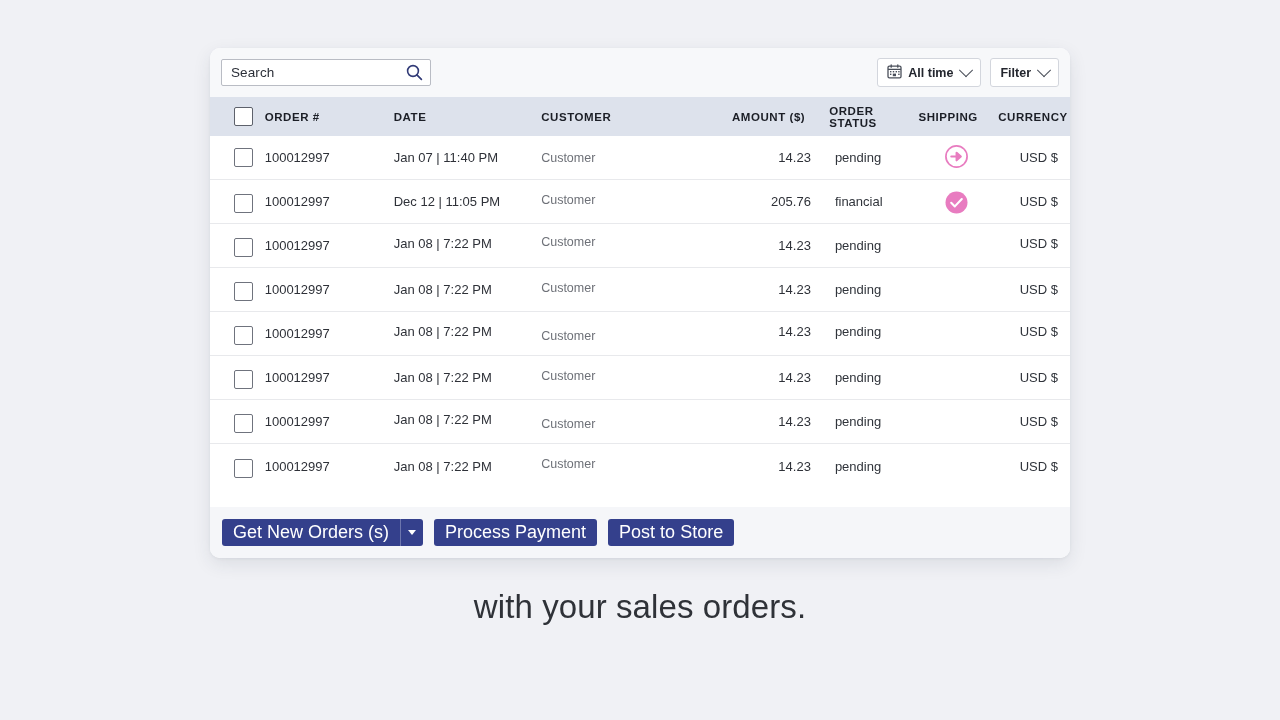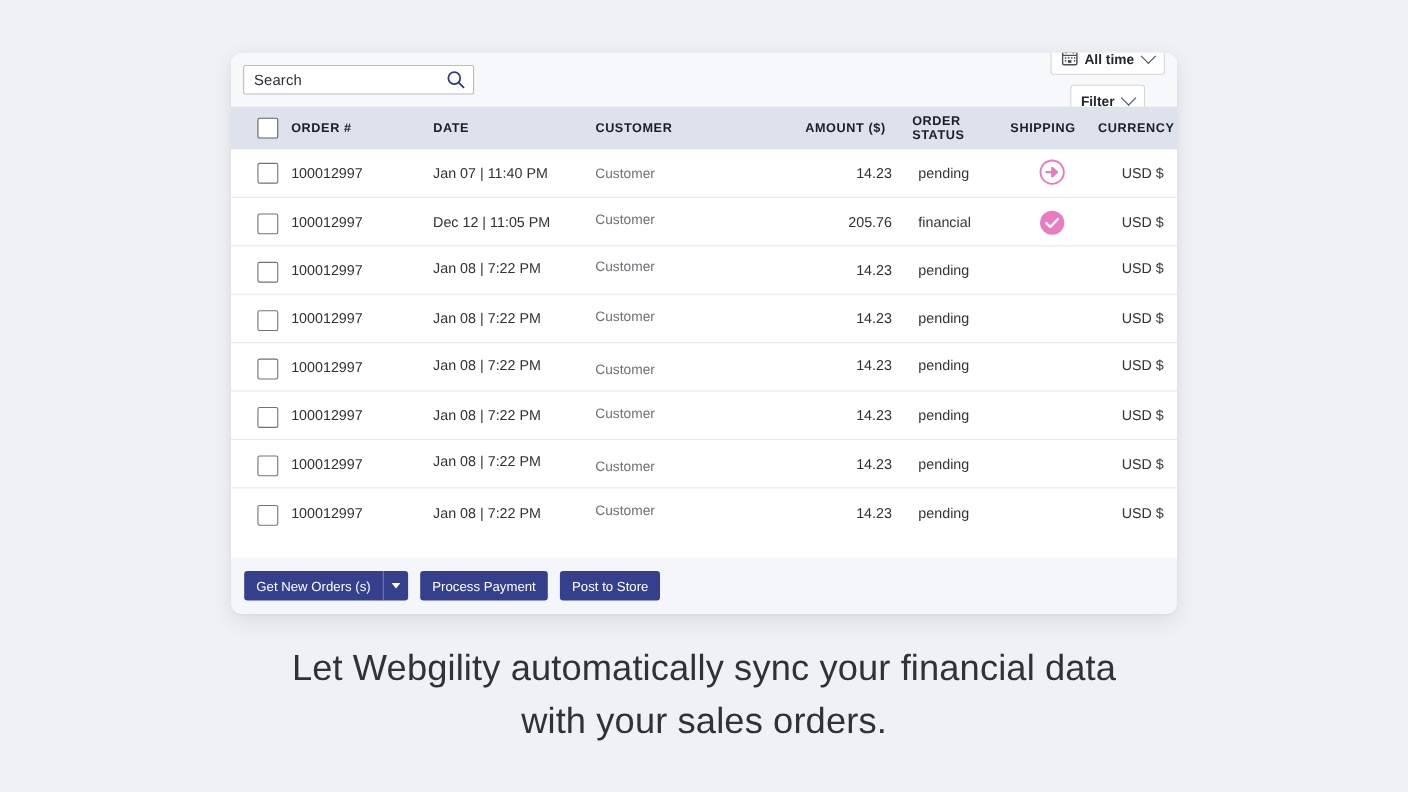--- a/index.html
+++ b/index.html
@@ -55,23 +55,22 @@
     flex: 1;
     font-size: 13.5px;
     color: #2b2f38;
     letter-spacing: 0.1px;
   }
   .search-icon svg { display: block; }
 
   .toolbar-right {
     margin-left: auto;
     display: flex;
-    align-items: center;
+    align-items: flex-end;
     gap: 9px;
-    flex-direction: column;
   }
   .tbtn {
     height: 29px;
     border: 1px solid #d3d6dd;
     background: #ffffff;
     border-radius: 3px;
     display: flex;
     align-items: center;
     gap: 6px;
     padding: 0 9px;
@@ -160,21 +159,21 @@
     padding: 0 12px;
     box-sizing: border-box;
   }
   .abtn {
     height: 27px;
     background: #34408c;
     border-radius: 3px;
     display: flex;
     align-items: center;
     color: #ffffff;
-    font-size: 12px;
+    font-size: 18px;
     box-sizing: border-box;
     overflow: hidden;
   }
   .abtn .lbl { padding: 0 11px; white-space: nowrap; }
   .abtn .split {
     width: 22px;
     align-self: stretch;
     border-left: 1px solid #6d76ad;
     display: flex;
     align-items: center;
@@ -392,15 +391,14 @@
       <span class="lbl">Process Payment</span>
     </div>
     <div class="abtn">
       <span class="lbl">Post to Store</span>
     </div>
   </div>
 
 </div>
 
 <div class="caption">
-  <span class="l">Let Webgility automatically sync your financial data</span>
   <span class="l">with your sales orders.</span>
 </div>
 
 </body></html>

